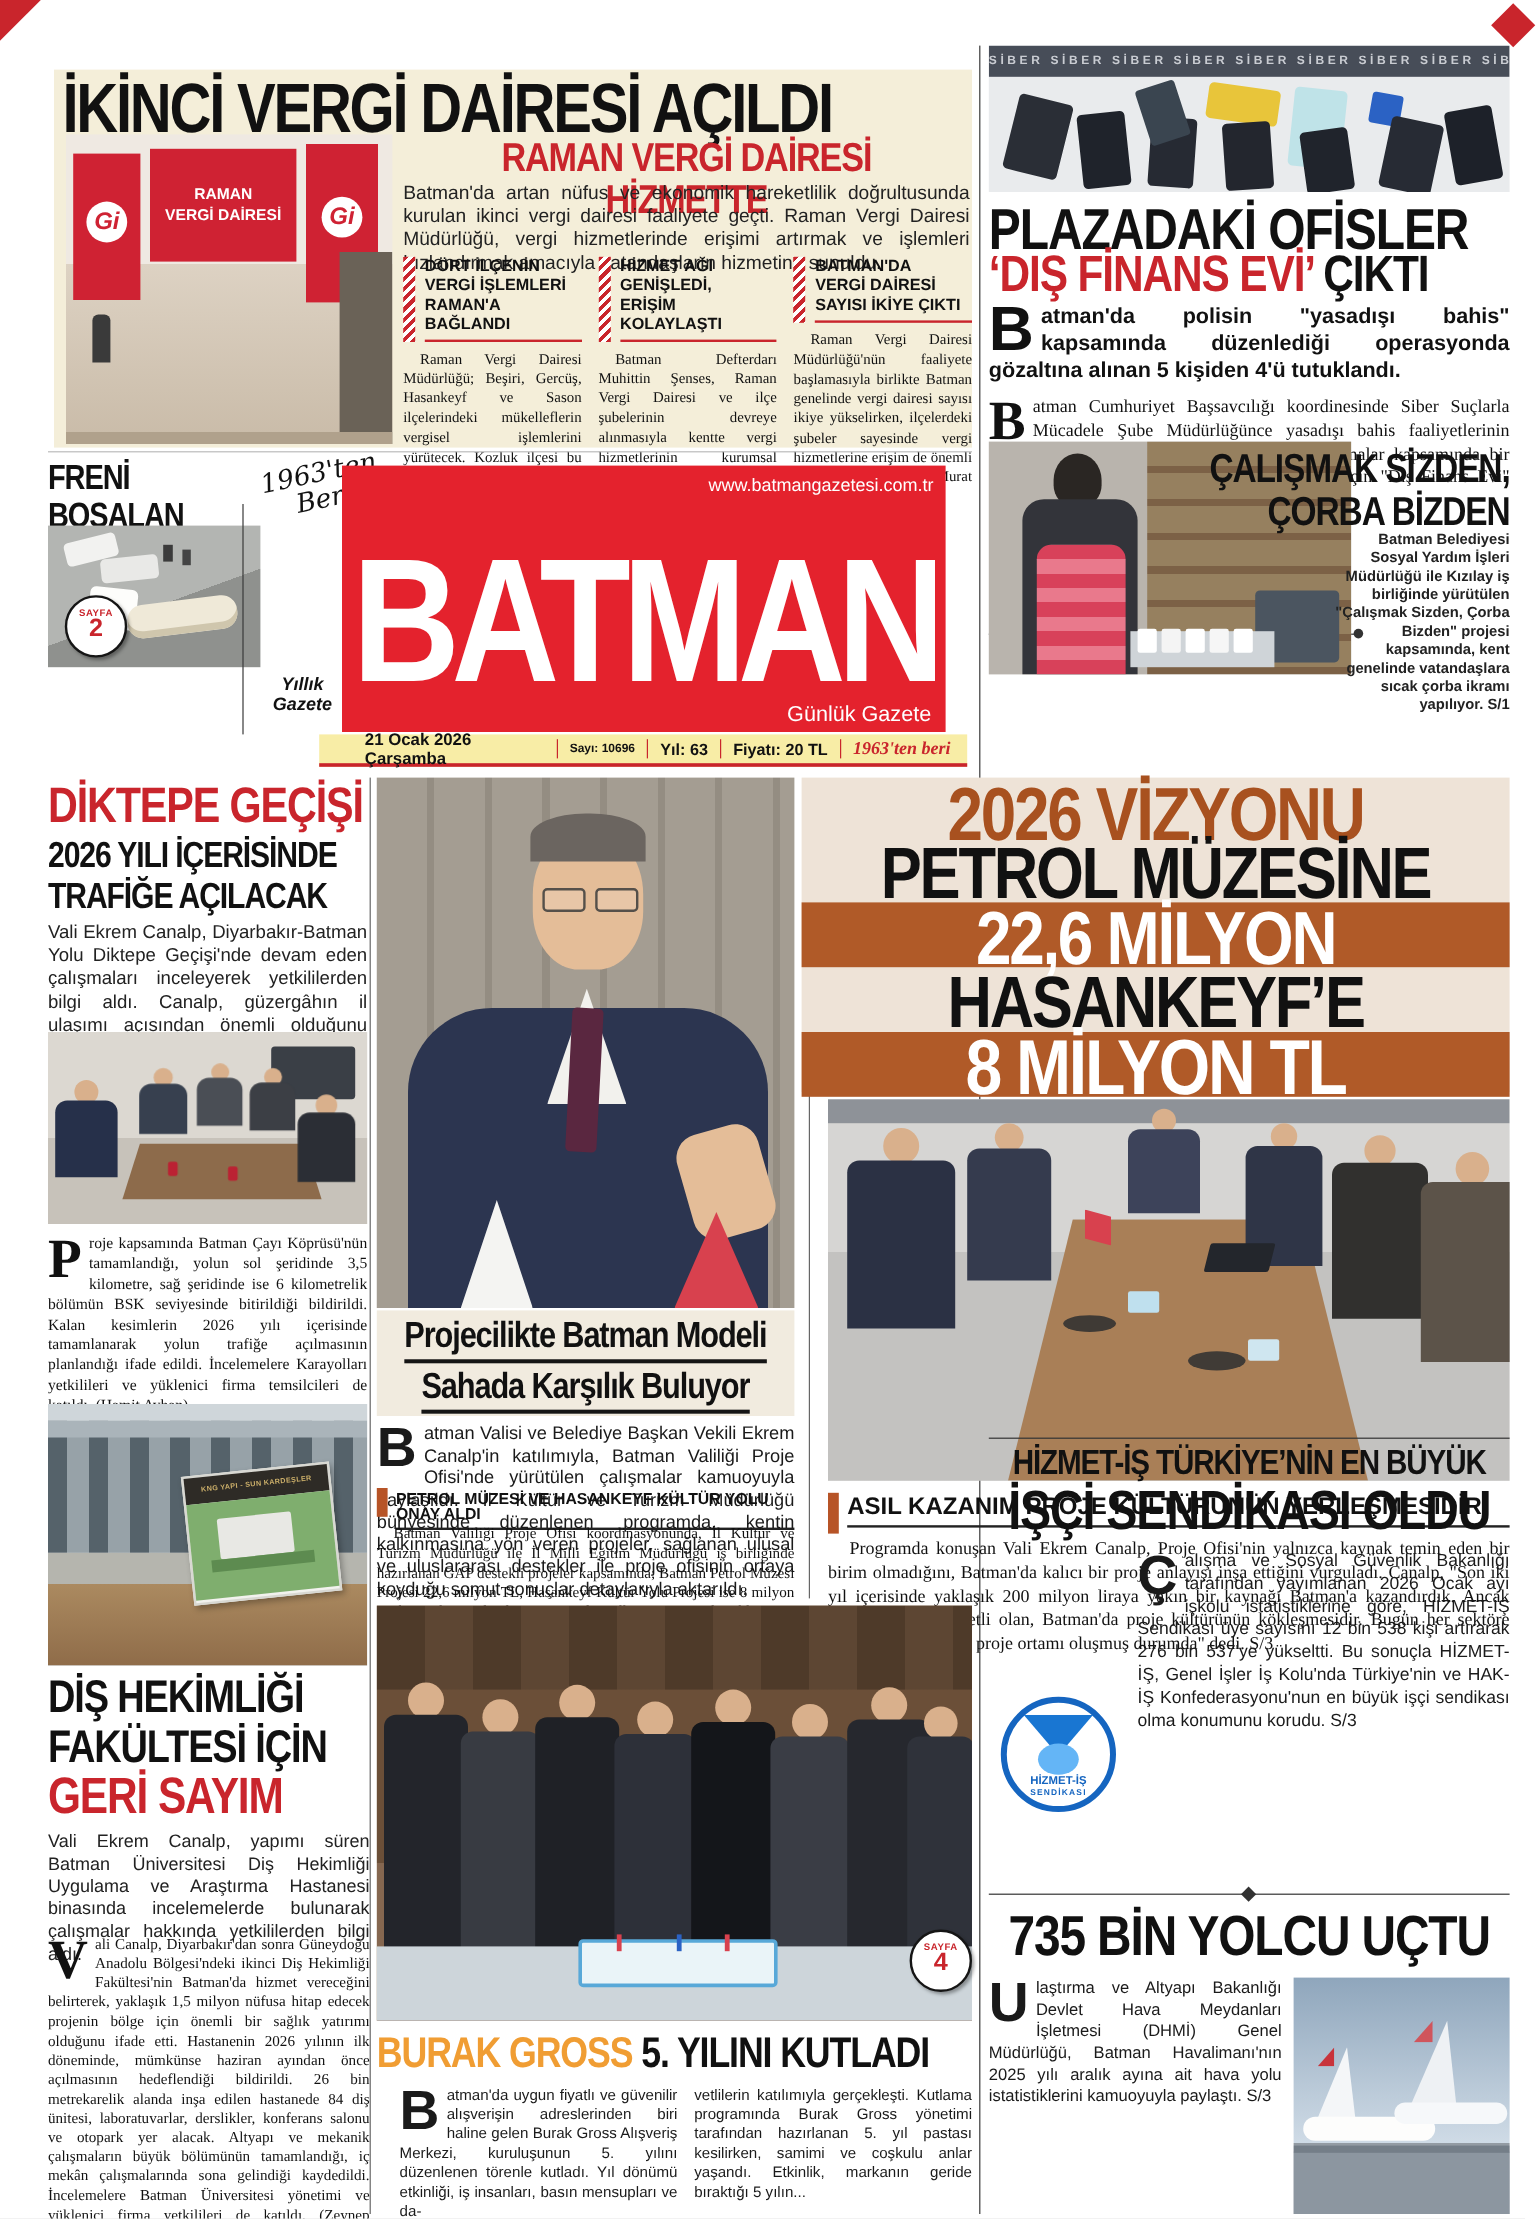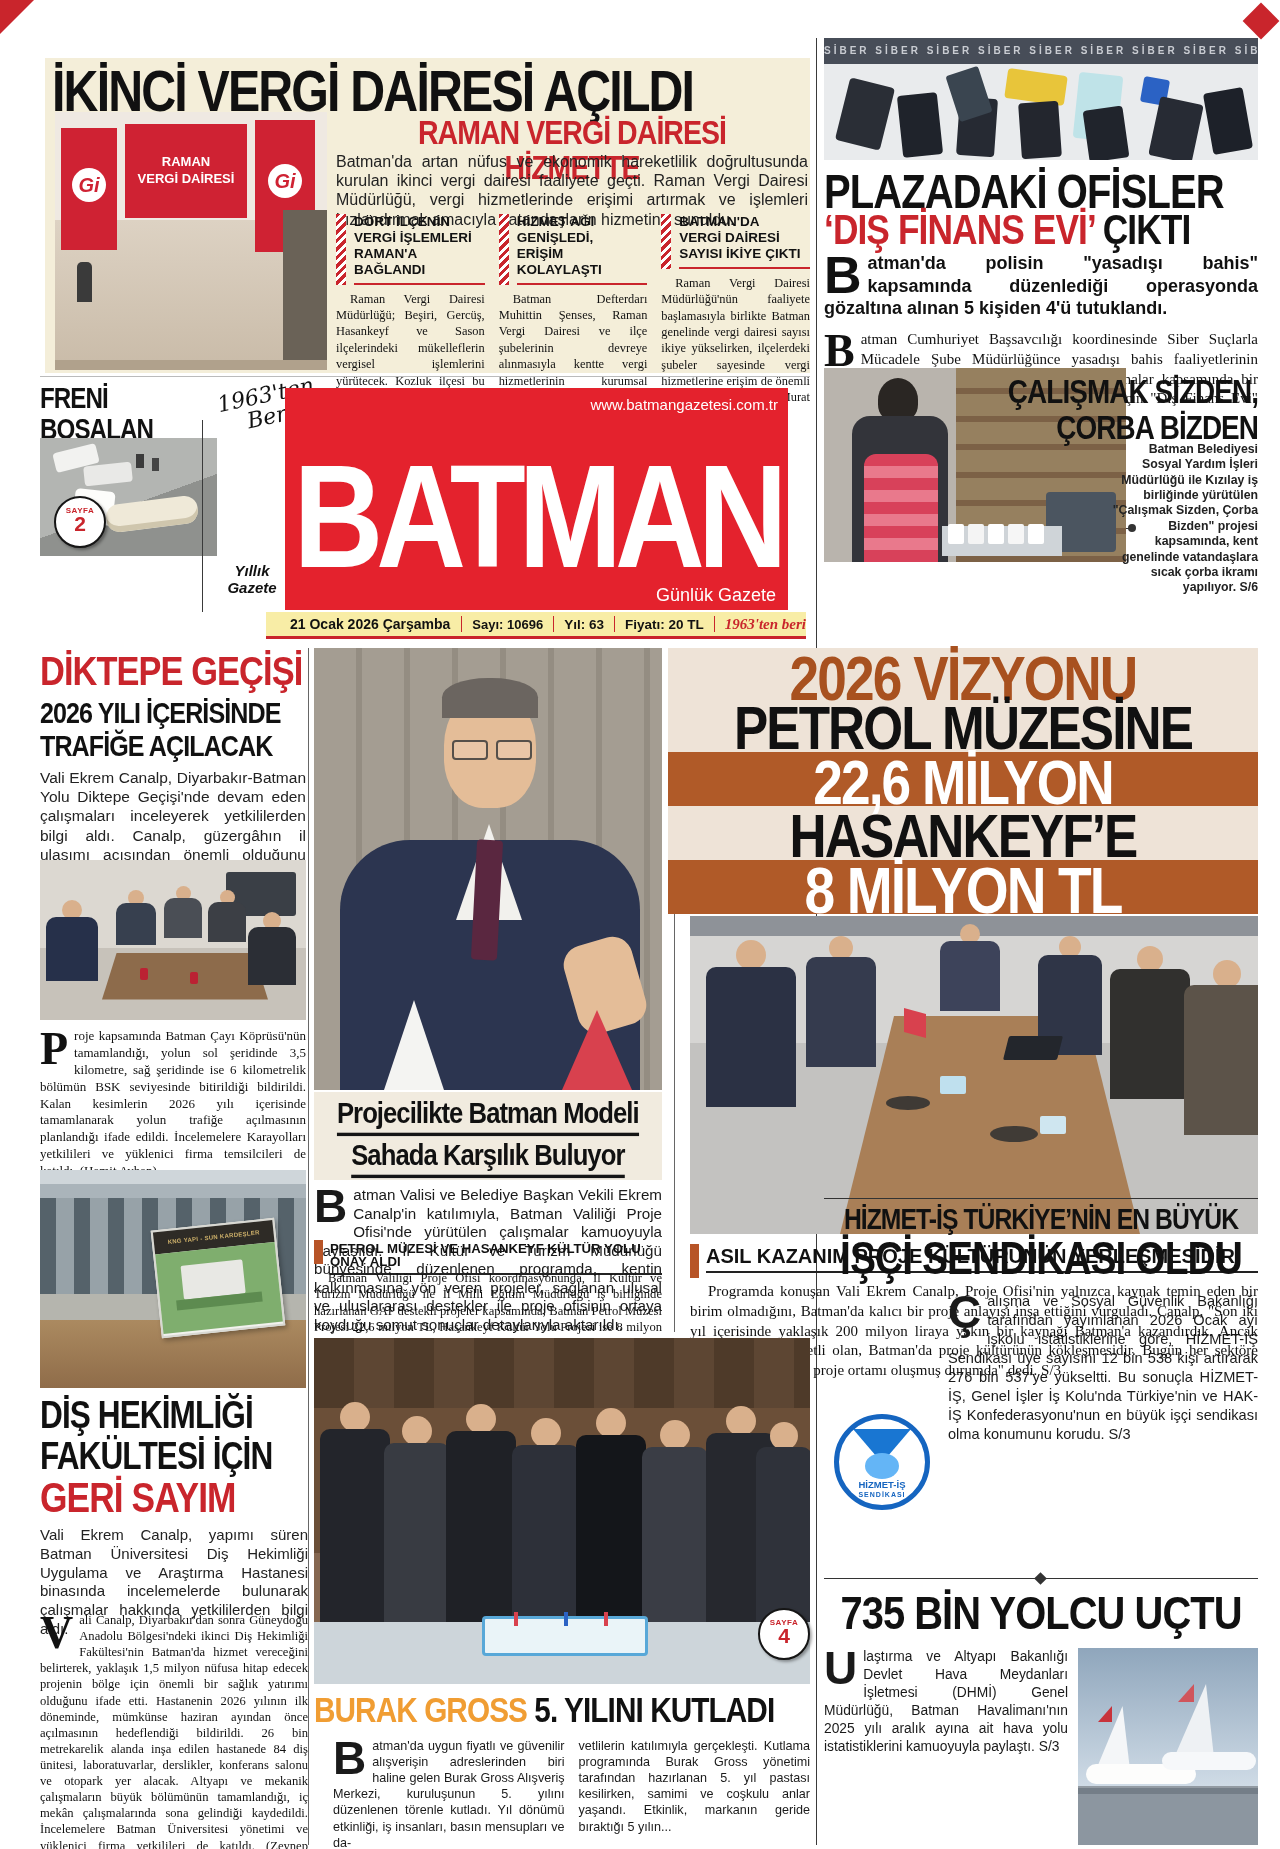--- a/index.html
+++ b/index.html
@@ -153,24 +153,24 @@
 Beri</div>
   <div class="abs pre" style="left:210px;top:562px;width:84px;font-weight:700;font-style:italic;font-size:15px;line-height:1.15;text-align:center;">Yıllık
 Gazete</div>
 
   <div class="abs" style="left:285px;top:388px;width:503px;height:222px;background:#e4222d;">
     <span style="position:absolute;right:10px;top:8px;color:#fff;font-size:15px;">www.batmangazetesi.com.tr</span>
     <span style="position:absolute;left:50%;bottom:26px;transform:translateX(-50%) scale(1.02,1.2);transform-origin:center bottom;color:#fff;font-weight:800;font-size:122px;letter-spacing:-7px;line-height:.9;white-space:nowrap;">BATMAN</span>
     <span style="position:absolute;right:12px;bottom:4px;color:#fff;font-size:18px;">Günlük Gazete</span>
   </div>
 
-  <div class="abs" style="left:266px;top:612px;width:540px;height:27px;background:#f8eda6;border-bottom:3px solid #c9252c;display:flex;align-items:center;gap:10px;padding:0 0;box-sizing:border-box;">
+  <div class="abs" style="left:266px;top:612px;width:540px;height:27px;background:#f8eda6;border-bottom:3px solid #c9252c;display:flex;align-items:center;gap:10px;padding:0 14px;box-sizing:border-box;">
     <span style="font-weight:700;font-size:14px;margin-left:24px;flex:1;">21 Ocak 2026 Çarşamba</span>
     <span class="dl-sep"></span>
-    <span style="font-size:13px;font-weight:700;">Sayı: 10696</span>
+    <span style="font-size:10px;font-weight:700;">Sayı: 10696</span>
     <span class="dl-sep"></span>
     <span style="font-size:13.5px;font-weight:700;">Yıl: 63</span>
     <span class="dl-sep"></span>
     <span style="font-size:13.5px;font-weight:700;">Fiyatı: 20 TL</span>
     <span class="dl-sep"></span>
     <span style="font-family:'Liberation Serif',serif;font-style:italic;font-weight:700;font-size:15px;color:#c9252c;">1963'ten beri</span>
   </div>
 
   <div class="photo" style="left:824px;top:368px;width:302px;height:194px;background:#b9b4ad;">
     <div class="abs" style="right:0;top:0;width:170px;height:194px;background:repeating-linear-gradient(0deg,#7c6146 0 6px,#96805f 6px 28px);"></div>
@@ -180,21 +180,21 @@
     <div class="abs" style="left:40px;top:86px;width:74px;height:108px;border-radius:12px 12px 0 0;background:repeating-linear-gradient(0deg,#d8415a 0 12px,#e9798c 12px 24px);"></div>
     <div class="abs" style="left:118px;bottom:6px;width:120px;height:30px;background:#cfd4d8;"></div>
     <div class="abs" style="left:124px;bottom:18px;width:16px;height:20px;background:#fff;border-radius:2px;"></div>
     <div class="abs" style="left:144px;bottom:18px;width:16px;height:20px;background:#f4f4f4;border-radius:2px;"></div>
     <div class="abs" style="left:164px;bottom:18px;width:16px;height:20px;background:#fff;border-radius:2px;"></div>
     <div class="abs" style="left:184px;bottom:18px;width:16px;height:20px;background:#f6f6f6;border-radius:2px;"></div>
     <div class="abs" style="left:204px;bottom:18px;width:16px;height:20px;background:#fff;border-radius:2px;"></div>
   </div>
   <div class="abs hl pre condr" style="left:940px;top:374px;width:318px;font-size:30px;text-align:right;line-height:1.06;">ÇALIŞMAK SİZDEN,
 ÇORBA BİZDEN</div>
-  <div class="abs" style="left:1108px;top:442px;width:150px;font-size:12.3px;font-weight:700;line-height:1.25;text-align:right;color:#222;">Batman Belediyesi Sosyal Yardım İşleri Müdürlüğü ile Kızılay iş birliğinde yürütülen "Çalışmak Sizden, Çorba Bizden" projesi kapsamında, kent genelinde vatandaşlara sıcak çorba ikramı yapılıyor. S/6</div>
+  <div class="abs" style="left:1108px;top:442px;width:150px;font-size:12.3px;font-weight:700;line-height:1.25;text-align:right;color:#222;">Batman Belediyesi Sosyal Yardım İşleri Müdürlüğü ile Kızılay iş birliğinde yürütülen "Çalışmak Sizden, Çorba Bizden" projesi kapsamında, kent genelinde vatandaşlara sıcak çorba ikramı yapılıyor. S/1</div>
 
   <div class="vline" style="left:816px;top:38px;height:1807px;"></div>
   <div class="vline" style="left:308px;top:648px;height:1197px;background:#666;"></div>
   <div class="vline" style="left:674px;top:650px;height:682px;background:#666;"></div>
   <div class="hline" style="left:40px;top:376px;width:770px;background:#bbb;"></div>
 
   <div class="abs hl red cond" style="left:40px;top:650px;width:290px;font-size:37px;">DİKTEPE GEÇİŞİ</div>
   <div class="abs hl pre cond" style="left:40px;top:696px;width:290px;font-size:27px;line-height:1.12;">2026 YILI İÇERİSİNDE
 TRAFİĞE AÇILACAK</div>
   <div class="abs jt" style="left:40px;top:768px;width:266px;font-size:15.5px;line-height:1.24;color:#222;">Vali Ekrem Canalp, Diyarbakır-Batman Yolu Diktepe Geçişi'nde devam eden çalışmaları inceleyerek yetkililerden bilgi aldı. Canalp, güzergâhın il ulaşımı açısından önemli olduğunu belirtti.</div>

